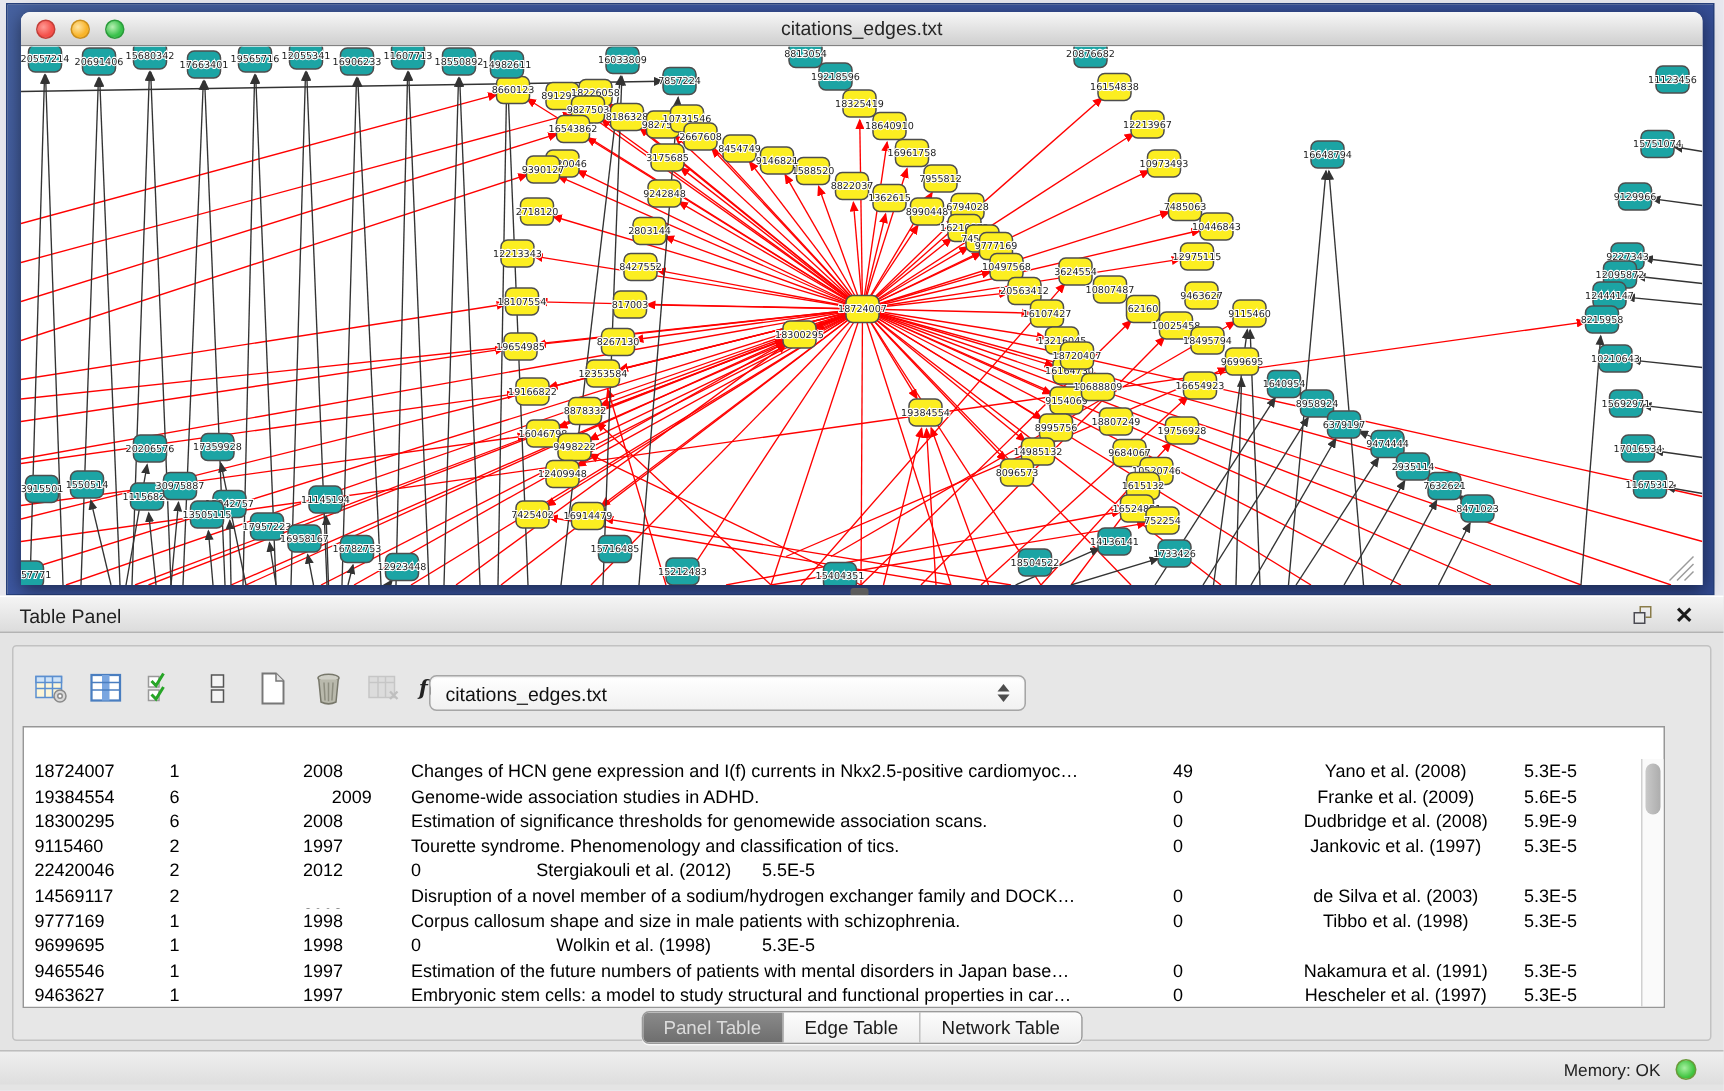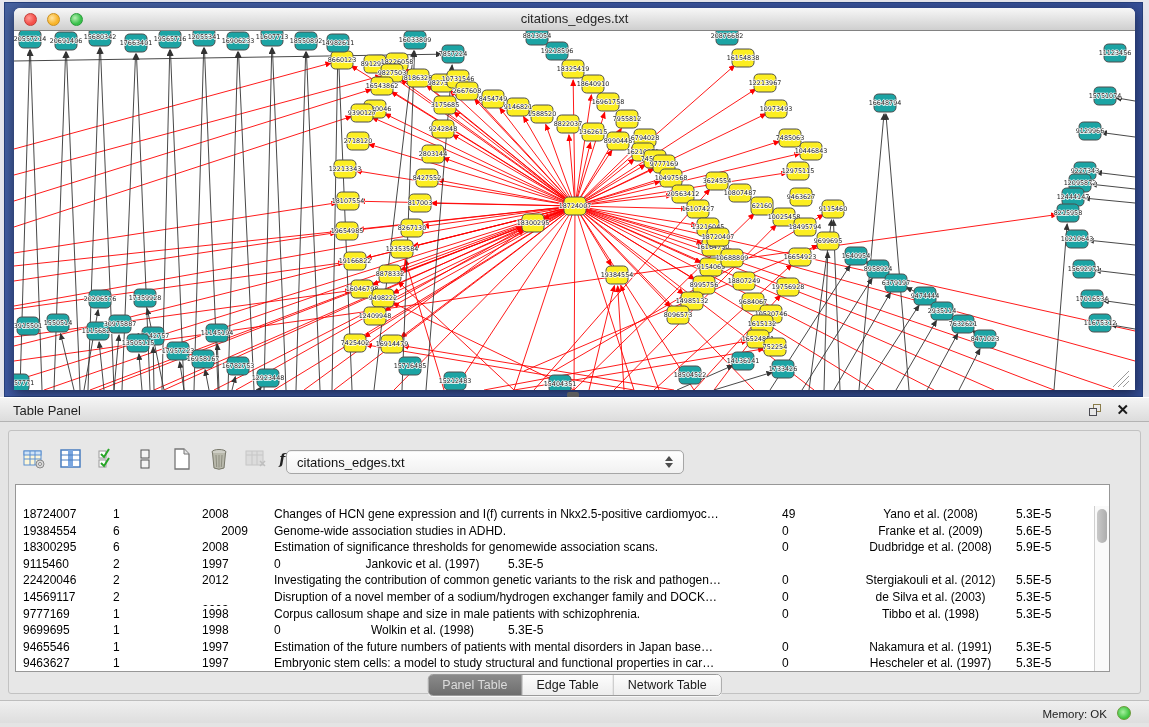--- a/index.html
+++ b/index.html
@@ -913,35 +913,35 @@
           <div class="td center" style="width: 157px;">Franke et al. (2009)</div>
           <div class="td" style="width: 87px;">5.6E-5</div>
         </div>
         <div class="tr">
           <div class="td" style="width: 90px;">18300295</div>
           <div class="td" style="width: 89px;">6</div>
           <div class="td" style="width: 72px;">2008</div>
           <div class="td" style="width: 508px;">Estimation of significance thresholds for genomewide association scans.</div>
           <div class="td" style="width: 77px;">0</div>
           <div class="td center" style="width: 157px;">Dudbridge et al. (2008)</div>
-          <div class="td" style="width: 87px;">5.9E-5</div>
+          <div class="td" style="width: 87px;">5.9E-9</div>
         </div>
         <div class="tr">
           <div class="td" style="width: 90px;">9115460</div>
           <div class="td" style="width: 89px;">2</div>
           <div class="td" style="width: 72px;">1997</div>
+          <div class="td" style="width: 508px;">Tourette syndrome. Phenomenology and classification of tics.</div>
           <div class="td" style="width: 77px;">0</div>
           <div class="td center" style="width: 157px;">Jankovic et al. (1997)</div>
           <div class="td" style="width: 87px;">5.3E-5</div>
         </div>
         <div class="tr">
           <div class="td" style="width: 90px;">22420046</div>
           <div class="td" style="width: 89px;">2</div>
           <div class="td" style="width: 72px;">2012</div>
-          <div class="td" style="width: 508px;">Investigating the contribution of common genetic variants to the risk and pathogen…</div>
           <div class="td" style="width: 77px;">0</div>
           <div class="td center" style="width: 157px;">Stergiakouli et al. (2012)</div>
           <div class="td" style="width: 87px;">5.5E-5</div>
         </div>
         <div class="tr">
           <div class="td" style="width: 90px;">14569117</div>
           <div class="td" style="width: 89px;">2</div>
           <div class="td" style="width: 72px; margin-top: 13px;">2003</div>
           <div class="td" style="width: 508px;">Disruption of a novel member of a sodium/hydrogen exchanger family and DOCK…</div>
           <div class="td" style="width: 77px;">0</div>

